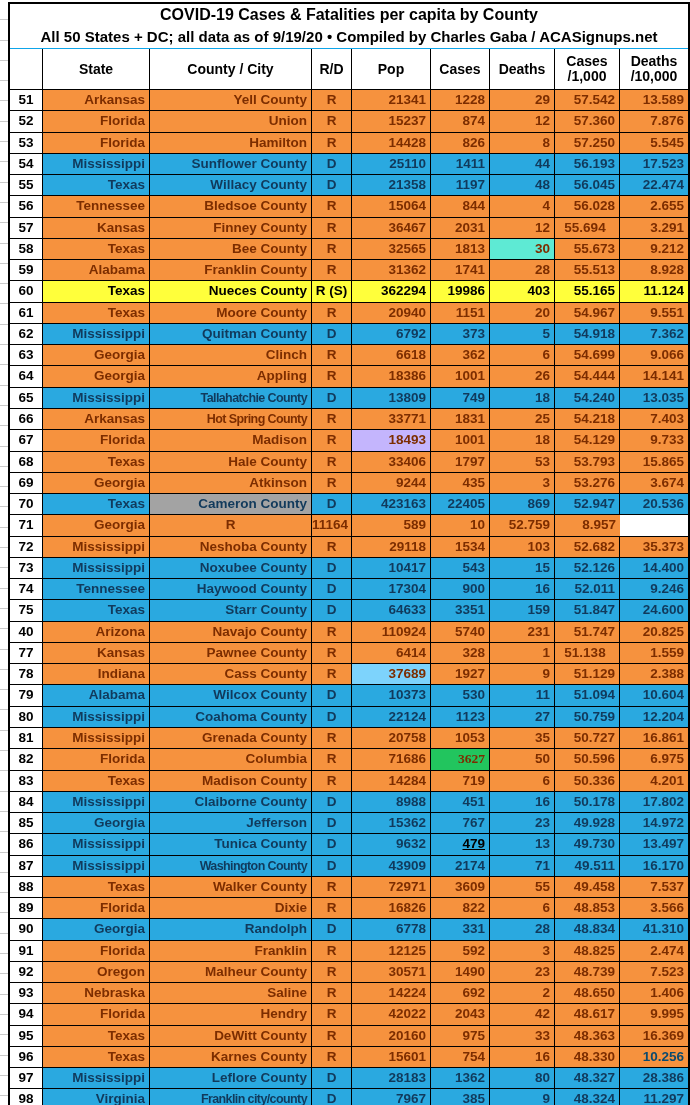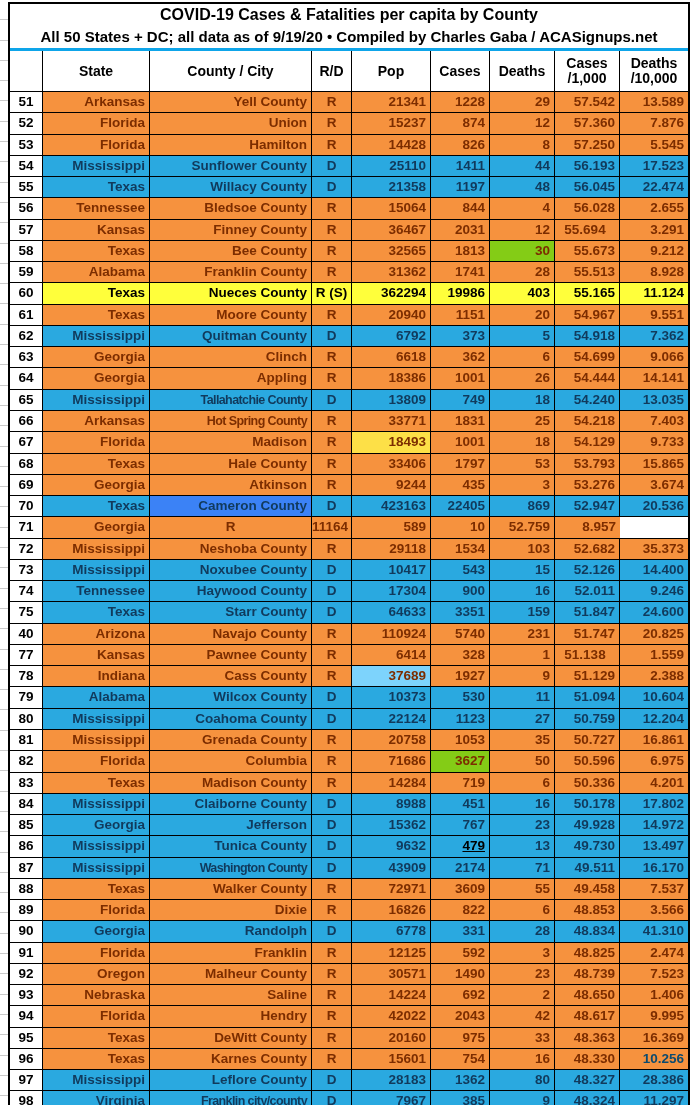--- a/index.html
+++ b/index.html
@@ -4,21 +4,21 @@
 <style>
   html,body{margin:0;padding:0;background:#ffffff;}
   .screen{position:relative;width:690px;height:1105px;background:#ffffff;overflow:hidden;
           font-family:"Liberation Sans",sans-serif;font-weight:bold;}
   .gutter{position:absolute;left:0;top:0;width:8px;height:100%;background:#ffffff;
           background-image:repeating-linear-gradient(to bottom,transparent 0px,transparent 19.3px,#c9c9c9 19.3px,#c9c9c9 20.3px);}
   .sheet{position:absolute;left:8px;top:2px;width:678px;border:2px solid #000;background:#fff;}
   .title-line{height:22px;line-height:22px;text-align:center;color:#000;font-size:16px;white-space:nowrap;}
   .title-line.sub{font-size:15px;}
   .grid{display:grid;grid-template-columns:33px 107px 162px 40px 79px 59px 65px 65px 68px;}
-  .hdr{border-top:3px solid #0ea5e9;border-bottom:1px solid #000;}
+  .hdr{border-top:1px solid #0ea5e9;border-bottom:1px solid #000;}
   .hcell{height:40px;display:flex;flex-direction:column;justify-content:center;align-items:center;
          border-right:1px solid #000;color:#000;font-size:14px;line-height:15px;background:#fff;text-align:center;}
   .hcell:last-child{border-right:none;}
   .row{display:grid;grid-template-columns:33px 107px 162px 40px 79px 59px 65px 65px 68px;height:20.28px;
        border-bottom:1px solid #000;}
   .row:last-child{border-bottom:none;}
   .c{height:100%;line-height:20.28px;font-size:13.5px;white-space:nowrap;overflow:hidden;
      border-right:1px solid #000;box-sizing:border-box;}
   .c:last-child{border-right:none;}
   .ar{text-align:right;padding-right:4px;}
@@ -143,21 +143,21 @@
           <div class="c ar" style="background-color: rgb(246, 146, 62); color: rgb(124, 45, 0); text-align: center;">55.694</div>
           <div class="c ar" style="background-color: rgb(246, 146, 62); color: rgb(124, 45, 0);">3.291</div>
         </div>
         <div class="row">
           <div class="c rank" style="background-color: rgb(255, 255, 255); color: rgb(0, 0, 0);">58</div>
           <div class="c ar" style="background-color: rgb(246, 146, 62); color: rgb(124, 45, 0);">Texas</div>
           <div class="c ar" style="background-color: rgb(246, 146, 62); color: rgb(124, 45, 0);">Bee County</div>
           <div class="c ac" style="background-color: rgb(246, 146, 62); color: rgb(124, 45, 0);">R</div>
           <div class="c ar" style="background-color: rgb(246, 146, 62); color: rgb(124, 45, 0);">32565</div>
           <div class="c ar" style="background-color: rgb(246, 146, 62); color: rgb(124, 45, 0);">1813</div>
-          <div class="c ar" style="background-color: #84cc16; color: rgb(124, 45, 0);">30</div>
+          <div class="c ar" style="background-color: #5eead4; color: rgb(124, 45, 0);">30</div>
           <div class="c ar" style="background-color: rgb(246, 146, 62); color: rgb(124, 45, 0);">55.673</div>
           <div class="c ar" style="background-color: rgb(246, 146, 62); color: rgb(124, 45, 0);">9.212</div>
         </div>
         <div class="row">
           <div class="c rank" style="background-color: rgb(255, 255, 255); color: rgb(0, 0, 0);">59</div>
           <div class="c ar" style="background-color: rgb(246, 146, 62); color: rgb(124, 45, 0);">Alabama</div>
           <div class="c ar" style="background-color: rgb(246, 146, 62); color: rgb(124, 45, 0);">Franklin County</div>
           <div class="c ac" style="background-color: rgb(246, 146, 62); color: rgb(124, 45, 0);">R</div>
           <div class="c ar" style="background-color: rgb(246, 146, 62); color: rgb(124, 45, 0);">31362</div>
           <div class="c ar" style="background-color: rgb(246, 146, 62); color: rgb(124, 45, 0);">1741</div>
@@ -240,21 +240,21 @@
           <div class="c ar" style="background-color: rgb(246, 146, 62); color: rgb(124, 45, 0);">1831</div>
           <div class="c ar" style="background-color: rgb(246, 146, 62); color: rgb(124, 45, 0);">25</div>
           <div class="c ar" style="background-color: rgb(246, 146, 62); color: rgb(124, 45, 0);">54.218</div>
           <div class="c ar" style="background-color: rgb(246, 146, 62); color: rgb(124, 45, 0);">7.403</div>
         </div>
         <div class="row">
           <div class="c rank" style="background-color: rgb(255, 255, 255); color: rgb(0, 0, 0);">67</div>
           <div class="c ar" style="background-color: rgb(246, 146, 62); color: rgb(124, 45, 0);">Florida</div>
           <div class="c ar" style="background-color: rgb(246, 146, 62); color: rgb(124, 45, 0);">Madison</div>
           <div class="c ac" style="background-color: rgb(246, 146, 62); color: rgb(124, 45, 0);">R</div>
-          <div class="c ar" style="background-color: #fde047; color: rgb(124, 45, 0);">18493</div>
+          <div class="c ar" style="background-color: #c4b5fd; color: rgb(124, 45, 0);">18493</div>
           <div class="c ar" style="background-color: rgb(246, 146, 62); color: rgb(124, 45, 0);">1001</div>
           <div class="c ar" style="background-color: rgb(246, 146, 62); color: rgb(124, 45, 0);">18</div>
           <div class="c ar" style="background-color: rgb(246, 146, 62); color: rgb(124, 45, 0);">54.129</div>
           <div class="c ar" style="background-color: rgb(246, 146, 62); color: rgb(124, 45, 0);">9.733</div>
         </div>
         <div class="row">
           <div class="c rank" style="background-color: rgb(255, 255, 255); color: rgb(0, 0, 0);">68</div>
           <div class="c ar" style="background-color: rgb(246, 146, 62); color: rgb(124, 45, 0);">Texas</div>
           <div class="c ar" style="background-color: rgb(246, 146, 62); color: rgb(124, 45, 0);">Hale County</div>
           <div class="c ac" style="background-color: rgb(246, 146, 62); color: rgb(124, 45, 0);">R</div>
@@ -271,21 +271,21 @@
           <div class="c ac" style="background-color: rgb(246, 146, 62); color: rgb(124, 45, 0);">R</div>
           <div class="c ar" style="background-color: rgb(246, 146, 62); color: rgb(124, 45, 0);">9244</div>
           <div class="c ar" style="background-color: rgb(246, 146, 62); color: rgb(124, 45, 0);">435</div>
           <div class="c ar" style="background-color: rgb(246, 146, 62); color: rgb(124, 45, 0);">3</div>
           <div class="c ar" style="background-color: rgb(246, 146, 62); color: rgb(124, 45, 0);">53.276</div>
           <div class="c ar" style="background-color: rgb(246, 146, 62); color: rgb(124, 45, 0);">3.674</div>
         </div>
         <div class="row">
           <div class="c rank" style="background-color: rgb(255, 255, 255); color: rgb(0, 0, 0);">70</div>
           <div class="c ar" style="background-color: rgb(42, 169, 224); color: rgb(17, 58, 92);">Texas</div>
-          <div class="c ar" style="background-color: #3b82f6; color: rgb(17, 58, 92);">Cameron County</div>
+          <div class="c ar" style="background-color: #a3a3a3; color: rgb(17, 58, 92);">Cameron County</div>
           <div class="c ac" style="background-color: rgb(42, 169, 224); color: rgb(17, 58, 92);">D</div>
           <div class="c ar" style="background-color: rgb(42, 169, 224); color: rgb(17, 58, 92);">423163</div>
           <div class="c ar" style="background-color: rgb(42, 169, 224); color: rgb(17, 58, 92);">22405</div>
           <div class="c ar" style="background-color: rgb(42, 169, 224); color: rgb(17, 58, 92);">869</div>
           <div class="c ar" style="background-color: rgb(42, 169, 224); color: rgb(17, 58, 92);">52.947</div>
           <div class="c ar" style="background-color: rgb(42, 169, 224); color: rgb(17, 58, 92);">20.536</div>
         </div>
         <div class="row">
           <div class="c rank" style="background-color: rgb(255, 255, 255); color: rgb(0, 0, 0);">71</div>
           <div class="c ar" style="background-color: rgb(246, 146, 62); color: rgb(124, 45, 0);">Georgia</div>
@@ -405,21 +405,21 @@
           <div class="c ar" style="background-color: rgb(246, 146, 62); color: rgb(124, 45, 0);">35</div>
           <div class="c ar" style="background-color: rgb(246, 146, 62); color: rgb(124, 45, 0);">50.727</div>
           <div class="c ar" style="background-color: rgb(246, 146, 62); color: rgb(124, 45, 0);">16.861</div>
         </div>
         <div class="row">
           <div class="c rank" style="background-color: rgb(255, 255, 255); color: rgb(0, 0, 0);">82</div>
           <div class="c ar" style="background-color: rgb(246, 146, 62); color: rgb(124, 45, 0);">Florida</div>
           <div class="c ar" style="background-color: rgb(246, 146, 62); color: rgb(124, 45, 0);">Columbia</div>
           <div class="c ac" style="background-color: rgb(246, 146, 62); color: rgb(124, 45, 0);">R</div>
           <div class="c ar" style="background-color: rgb(246, 146, 62); color: rgb(124, 45, 0);">71686</div>
-          <div class="c ar" style="background-color: #84cc16; color: rgb(124, 45, 0);">3627</div>
+          <div class="c ar" style="background-color: #22c55e; color: rgb(124, 45, 0); font-family: Liberation Serif, serif;">3627</div>
           <div class="c ar" style="background-color: rgb(246, 146, 62); color: rgb(124, 45, 0);">50</div>
           <div class="c ar" style="background-color: rgb(246, 146, 62); color: rgb(124, 45, 0);">50.596</div>
           <div class="c ar" style="background-color: rgb(246, 146, 62); color: rgb(124, 45, 0);">6.975</div>
         </div>
         <div class="row">
           <div class="c rank" style="background-color: rgb(255, 255, 255); color: rgb(0, 0, 0);">83</div>
           <div class="c ar" style="background-color: rgb(246, 146, 62); color: rgb(124, 45, 0);">Texas</div>
           <div class="c ar" style="background-color: rgb(246, 146, 62); color: rgb(124, 45, 0);">Madison County</div>
           <div class="c ac" style="background-color: rgb(246, 146, 62); color: rgb(124, 45, 0);">R</div>
           <div class="c ar" style="background-color: rgb(246, 146, 62); color: rgb(124, 45, 0);">14284</div>

